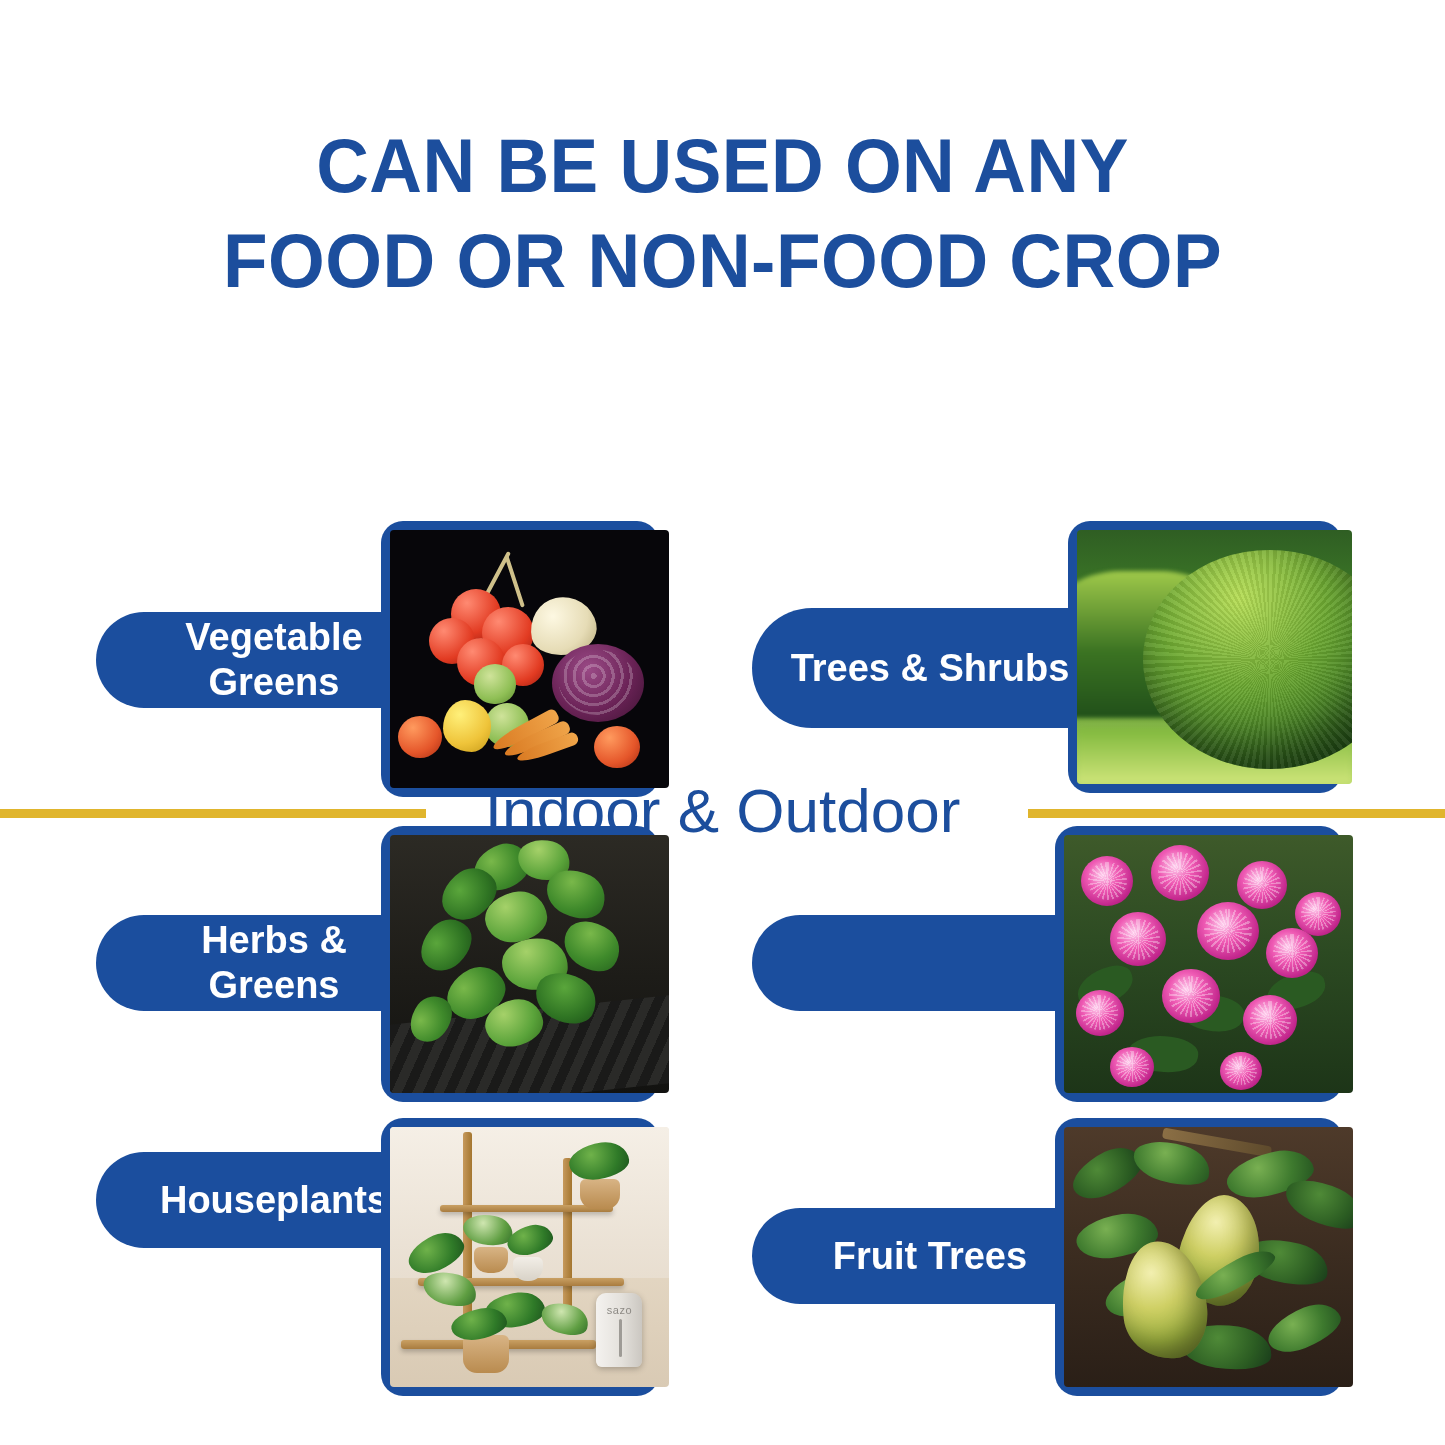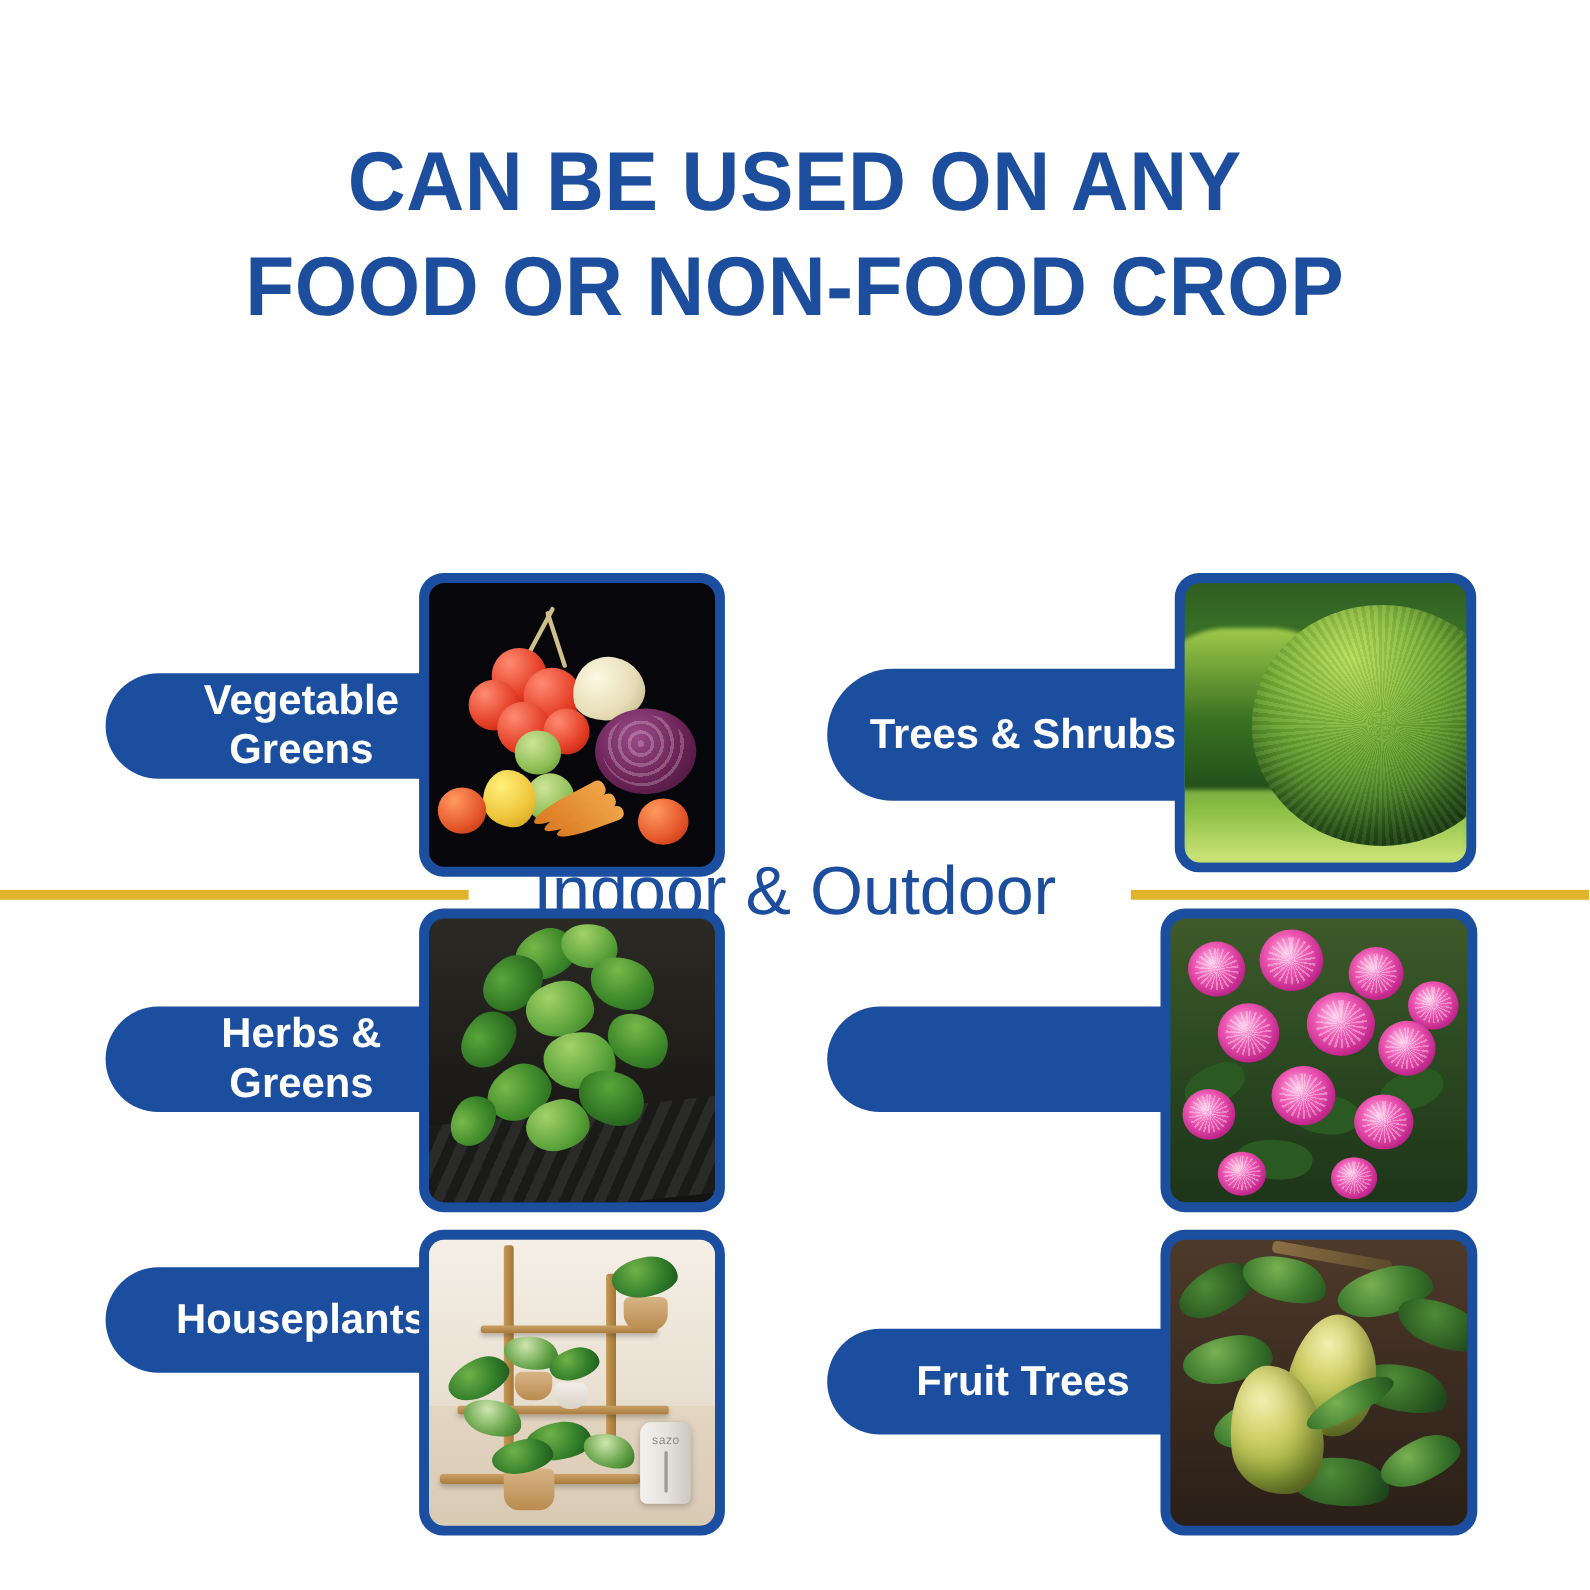--- a/index.html
+++ b/index.html
@@ -99,23 +99,24 @@
     position: absolute;
     background: #1b4e9e;
     border-radius: 22px;
     padding: 9px;
     box-sizing: border-box;
     z-index: 2;
   }
   .photo {
     width: 100%;
     height: 100%;
-    border-radius: 14px;
+    border-radius: 4px;
     overflow: hidden;
     position: relative;
+    padding-left: 19px;
   }
 
   
   .ph { position:absolute; }
 
   
   .veg { background:#07060a; width:100%; height:100%; }
   .veg .rad { border-radius:50%; background:radial-gradient(circle at 32% 28%, #ff8a72, #e23b22 62%, #9e1d10); }
   .veg .stem { background:#cfc08a; border-radius:3px; transform-origin:bottom center; }
   .veg .turnip { border-radius:48% 52% 45% 55% / 60% 58% 42% 40%;

